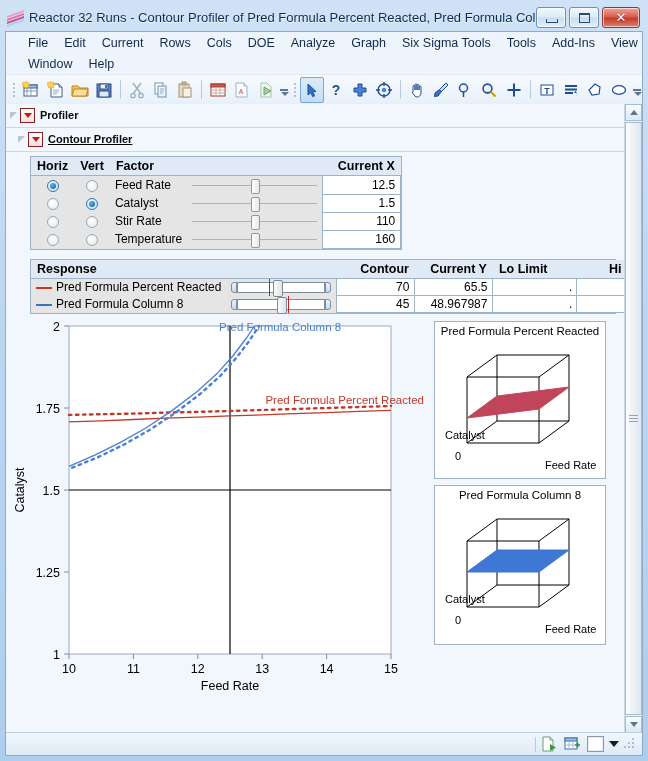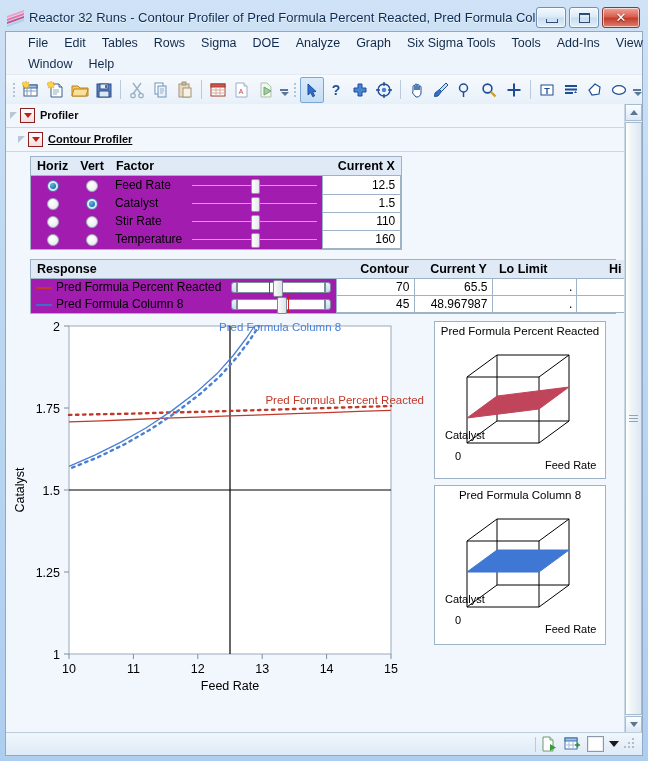--- a/index.html
+++ b/index.html
@@ -95,21 +95,21 @@
   }
   .odisc{
     width:13px;height:13px;border:1px solid #8d1f1f;background:linear-gradient(180deg,#fff 0%,#f4dede 100%);
     display:flex;align-items:center;justify-content:center;margin-right:5px;flex:0 0 auto;
   }
   .odisc i{width:0;height:0;border-left:4px solid transparent;border-right:4px solid transparent;border-top:5px solid #c21d1d;}
   .otitle{font-weight:bold;font-size:11px;color:#0b0b0b;}
   .panel-sep{height:1px;background:#c9d8e6;margin:1px 0 0 0;}
   
   .tblwrap{
-    margin:2px 6px 0 24px;border:1px solid #9fb3c8;background:#a21caf;display:inline-block;
+    margin:2px 6px 0 24px;border:1px solid #9fb3c8;background:#e5e5e5;display:inline-block;
     box-sizing:border-box;
   }
   table{border-collapse:collapse;font-size:12px;}
   th{
     background:#dfeaf6;font-weight:bold;text-align:left;
     padding:2px 6px;font-size:12.5px;white-space:nowrap;
     border-bottom:1px solid #9fb3c8;
   }
   td{padding:1px 5px;white-space:nowrap;}
   .radio{
@@ -219,23 +219,23 @@
         </div>
     </div>
   </div>
 
   <div class="client">
 
     <div class="menubar">
       <div class="menurow">
         <div class="menu">File</div>
         <div class="menu">Edit</div>
-        <div class="menu">Tables</div>
+        <div class="menu">Current</div>
         <div class="menu">Rows</div>
-        <div class="menu">Sigma</div>
+        <div class="menu">Cols</div>
         <div class="menu">DOE</div>
         <div class="menu">Analyze</div>
         <div class="menu">Graph</div>
         <div class="menu">Six Sigma Tools</div>
         <div class="menu">Tools</div>
         <div class="menu">Add-Ins</div>
         <div class="menu">View</div>
       </div>
       <div class="menurow">
         <div class="menu">Window</div>

